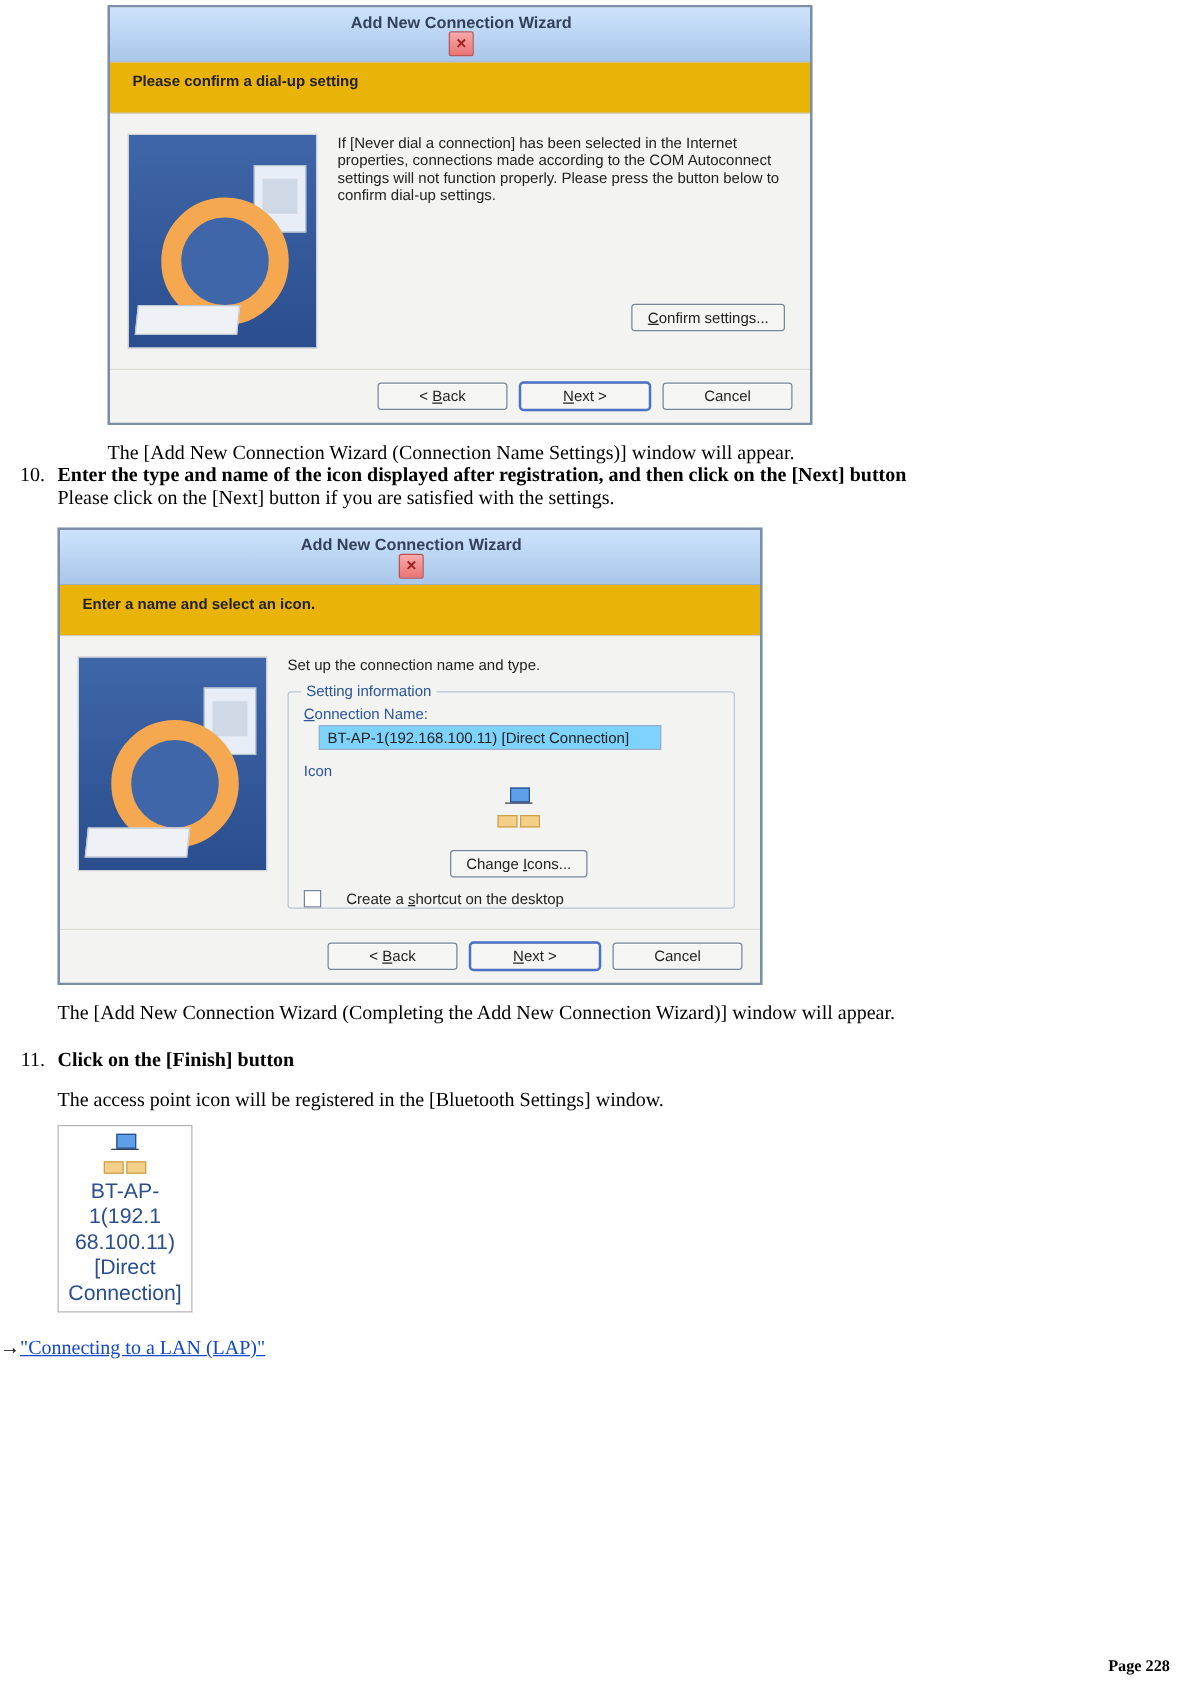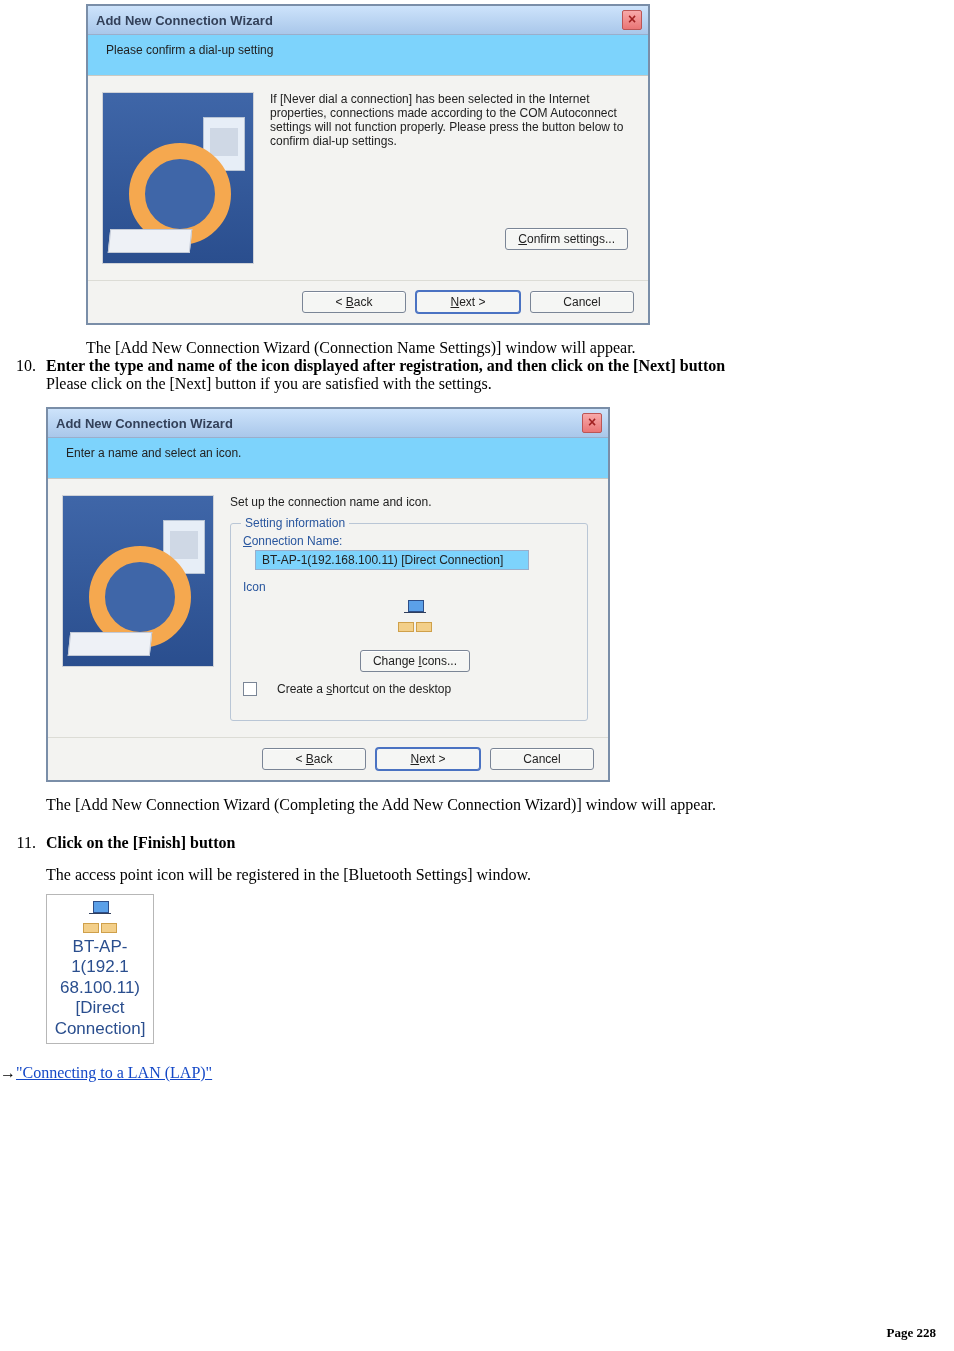--- a/index.html
+++ b/index.html
@@ -44,43 +44,44 @@
     font-size: 12px;
     color: #222;
   }
   .dlg-titlebar {
     display: flex;
     align-items: center;
     justify-content: space-between;
     background: linear-gradient(#cde3fb, #a9c7ea);
     padding: 4px 6px 4px 8px;
     border-bottom: 1px solid #9aaecb;
+    flex-direction: column;
   }
   .dlg-title {
     font-weight: bold;
     color: #33415a;
     font-size: 13px;
   }
   .dlg-close {
     width: 18px;
     height: 18px;
     border: 1px solid #b55;
     background: linear-gradient(#f7a9a9, #ea7575);
     color: #a02020;
     text-align: center;
     line-height: 16px;
     font-weight: bold;
     font-size: 14px;
     border-radius: 2px;
   }
   .dlg-subheader {
-    background: #7dd3fc;
+    background: #eab308;
     padding: 8px 14px 18px 18px;
     border-bottom: 1px solid #c9c9c3;
-    font-weight: normal;
+    font-weight: bold;
     color: #222;
     font-size: 12px;
   }
 
   .dlg-body {
     display: flex;
     background: #f3f3f1;
     padding: 16px 14px 16px 14px;
     border-bottom: 1px solid #dcdcd6;
   }
@@ -159,21 +160,21 @@
     gap: 10px;
     padding: 10px 14px;
     background: #f3f3f1;
   }
 
   
   .fieldset {
     border: 1px solid #b9c6d6;
     border-radius: 3px;
     margin: 14px 0 0 0;
-    padding: 10px 12px 24px 12px;
+    padding: 10px 12px 0 12px;
     position: relative;
   }
   .fieldset > .legend {
     position: absolute;
     top: -8px;
     left: 10px;
     background: #f3f3f1;
     padding: 0 4px;
     color: #29569e;
     font-size: 12px;
@@ -292,21 +293,21 @@
             <span class="dlg-close">×</span>
           </div>
           <div class="dlg-subheader">Enter a name and select an icon.</div>
           <div class="dlg-body">
             <div class="dlg-sidebar-img">
               <div class="sheet"></div>
               <div class="ring"></div>
               <div class="kbd"></div>
             </div>
             <div class="dlg-right">
-              <div>Set up the connection name and icon.</div>
+              <div>Set up the connection name and type.</div>
 
               <div class="fieldset">
                 <span class="legend">Setting information</span>
                 <div class="label-blue"><span class="ul">C</span>onnection Name:</div>
                 <div class="input-box">BT-AP-1(192.168.100.11) [Direct Connection]</div>
 
                 <div class="label-blue">Icon</div>
                 <div class="icon-row">
                   <div class="lan-icon">
                     <div class="mon"></div>

